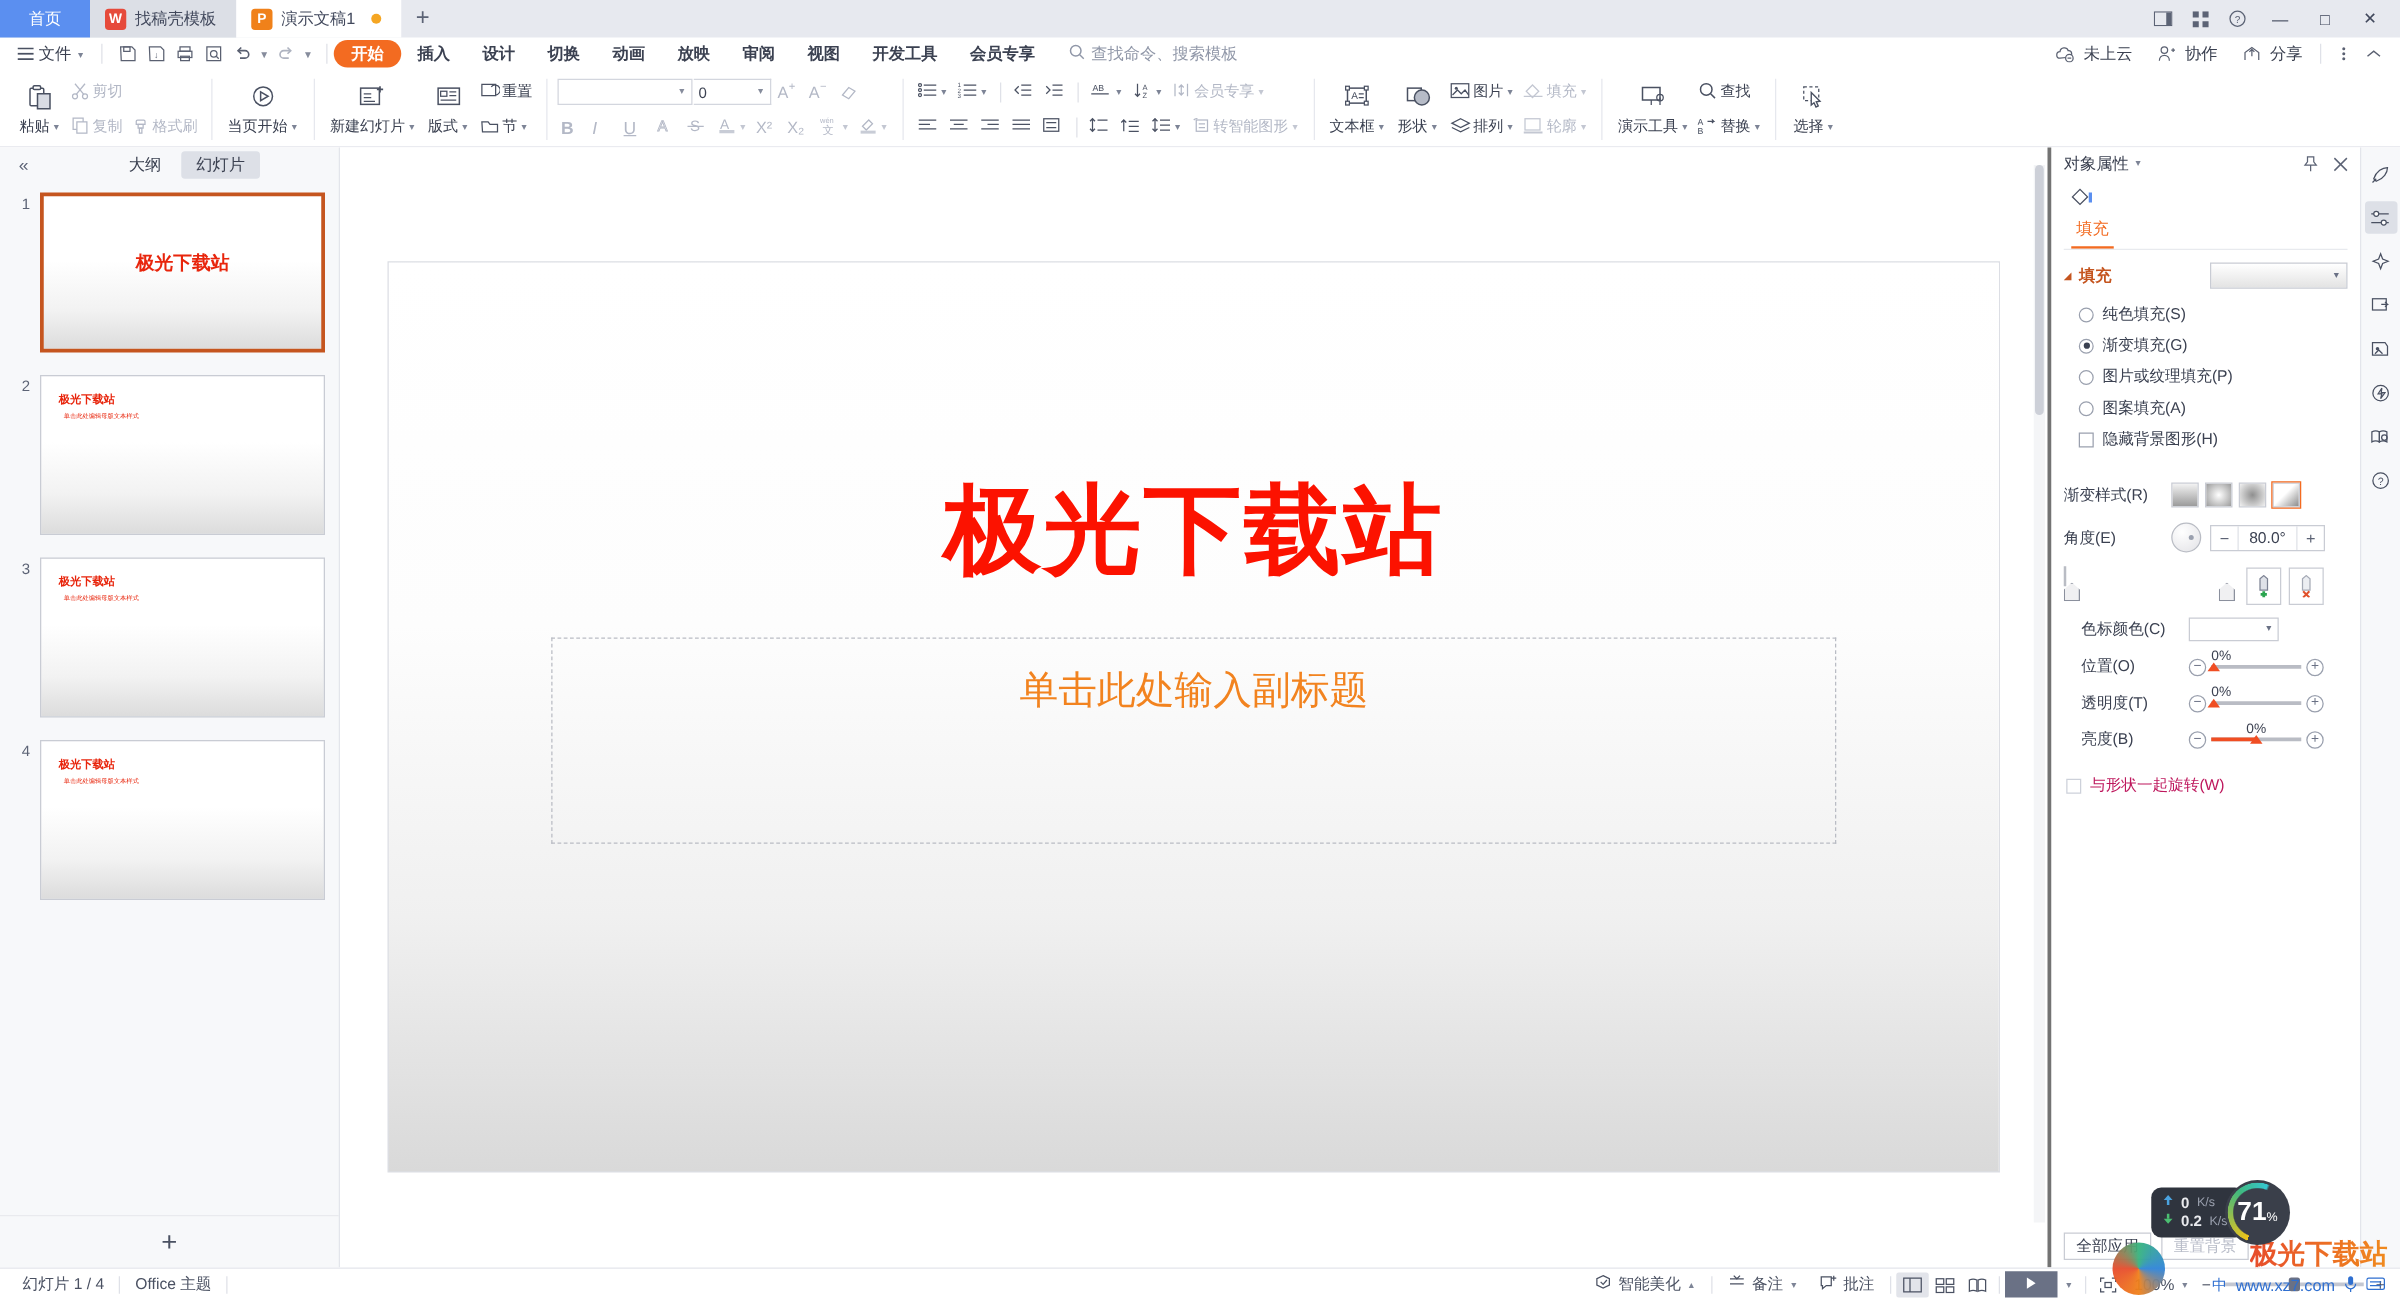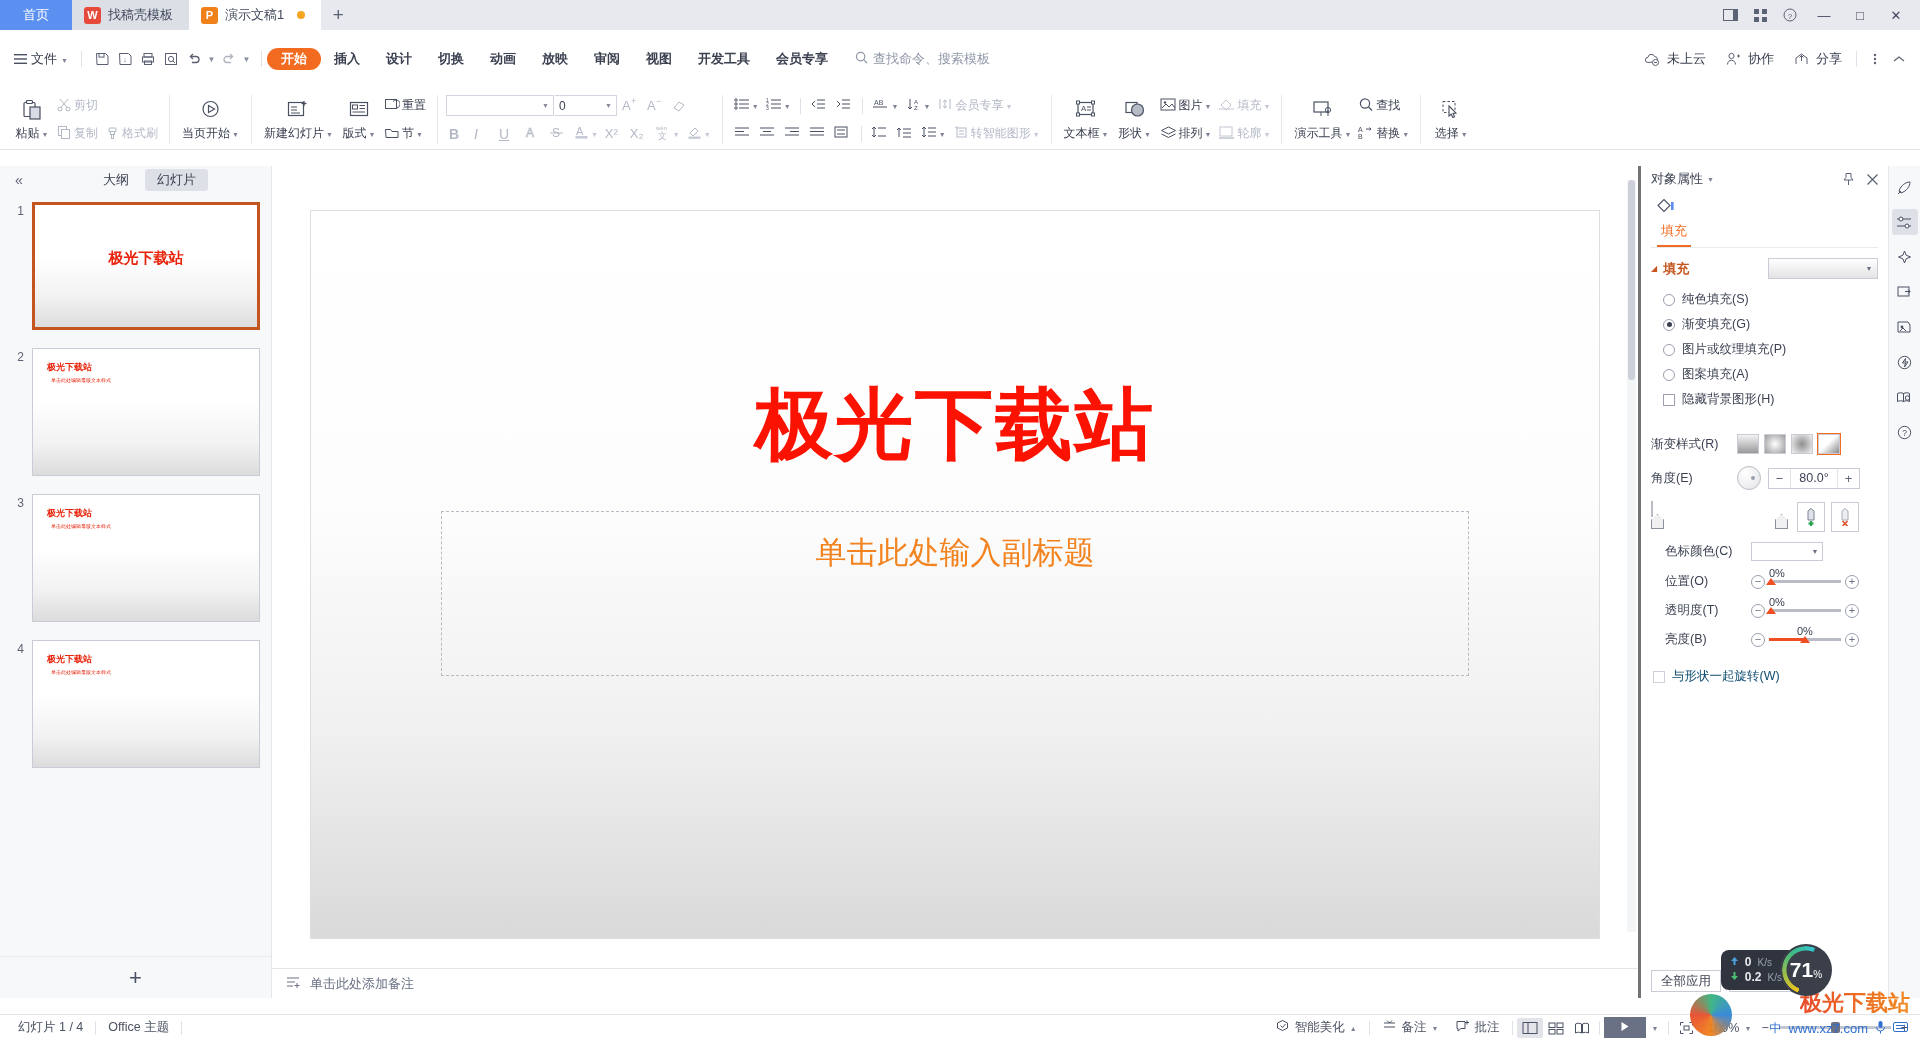--- a/index.html
+++ b/index.html
@@ -4,21 +4,21 @@
 <style>
   * { box-sizing: border-box; margin:0; padding:0; }
   html,body { width:1920px; height:1040px; overflow:hidden; }
   body {
     font-family: "Liberation Sans", "DejaVu Sans", sans-serif;
     font-size: 13px;
     color: #3b4151;
     background:#f2f3f7;
     -webkit-font-smoothing: antialiased;
   }
-  .app { width:1920px; height:1040px; display:flex; flex-direction:column; background:#fff;gap:16px; }
+  .app { width:1920px; height:1040px; display:flex; flex-direction:column; background:#fff; }
 
   
   .tabbar { height:30px; background:#e7e9ef; display:flex; align-items:flex-end; position:relative; flex:none; }
   .tab-home {
     width:72px; height:30px; background:#5b8ff0; color:#fff;
     display:flex; align-items:center; justify-content:center; font-size:13px;
   }
   .doc-tab {
     height:30px; display:flex; align-items:center; gap:7px; padding:0 16px 0 12px;
     font-size:13px; color:#41485c; position:relative; max-width:260px;
@@ -133,21 +133,21 @@
   .fillrow { display:flex; align-items:center; gap:10px; }
   .swatch-combo { width:110px; height:21px; border:1px solid #c9ccd4; background:linear-gradient(to bottom,#ffffff,#e3e3e3); display:flex; align-items:center;}
   .swatch-combo .cr { margin-left:auto; width:16px; text-align:center; font-size:7px; color:#6a7185;}
   .radio-line { display:flex; align-items:center; gap:7px; padding:4px 0 4px 12px; color:#3b4151;}
   .radio { width:12px;height:12px;border:1px solid #9aa0ae; border-radius:50%; background:#fff; flex:none; position:relative;}
   .radio.on::after { content:""; position:absolute; inset:2.5px; border-radius:50%; background:#3b4151;}
   .cbox { width:12px;height:12px;border:1px solid #9aa0ae; background:#fff; flex:none;}
   .u { text-decoration:underline; }
   .prow { display:flex; align-items:center; margin-top:12px; }
   .plabel { width:86px; color:#3b4151; font-size:12.5px;}
-  .plabel.dim { color:#0c4a6e; }
+  .plabel.dim { color:#be185d; }
   .gstyles { display:flex; gap:5px; }
   .gsty { width:22px;height:20px;border:1px solid #c9ccd4; }
   .gsty.s1{background:linear-gradient(to bottom,#f3f3f3,#9a9a9a);}
   .gsty.s2{background:radial-gradient(circle at 50% 50%,#ffffff,#9a9a9a);}
   .gsty.s3{background:radial-gradient(circle at 50% 50%,#8f8f8f,#f2f2f2);}
   .gsty.s4{background:linear-gradient(135deg,#ffffff 0%,#ffffff 45%,#8a8a8a 100%);}
   .gsty.sel { outline:1px solid #f36b21;}
   .knob { width:24px;height:24px;border-radius:50%;border:1px solid #b9bcc4;background:radial-gradient(circle at 35% 30%,#fff,#e2e2e6); position:relative;}
   .knob::after { content:""; position:absolute; width:4px;height:4px;border-radius:50%;background:#9aa0ae; left:13px; top:9px;}
   .spin { display:flex; align-items:center; border:1px solid #c9ccd4; height:21px; margin-left:7px;}
@@ -935,32 +935,20 @@
           <div class="slide-title">极光下载站</div>
           <div class="slide-sub">
             <span>单击此处输入副标题</span>
           </div>
         </div>
         <div class="vscroll">
           <div class="track"></div>
           <div class="thumbbar"></div>
         </div>
       </div>
-      <div class="notesbar">
-        <span>
-          <svg width="15" height="14" viewBox="0 0 15 14">
-              <line x1="1" y1="3" x2="13" y2="3" stroke="#6a7185"></line>
-              <line x1="1" y1="7" x2="9" y2="7" stroke="#6a7185"></line>
-              <line x1="1" y1="11" x2="7" y2="11" stroke="#6a7185"></line>
-              <line x1="11" y1="8" x2="11" y2="13" stroke="#6a7185"></line>
-              <line x1="8.5" y1="10.5" x2="13.5" y2="10.5" stroke="#6a7185"></line>
-            </svg>
-        </span>
-        <span>单击此处添加备注</span>
-      </div>
     </div>
 
     <div class="rightpanel">
       <div class="rp-head">
         <span>对象属性</span>
         <span class="cr">▼</span>
         <span class="sp">
           <span class="rp-icon">
             <svg width="13" height="14" viewBox="0 0 13 14">
                 <path d="M4 1.5h5v4l2 2.5H2L4 5.5z" fill="none" stroke="#5c6375"></path>

